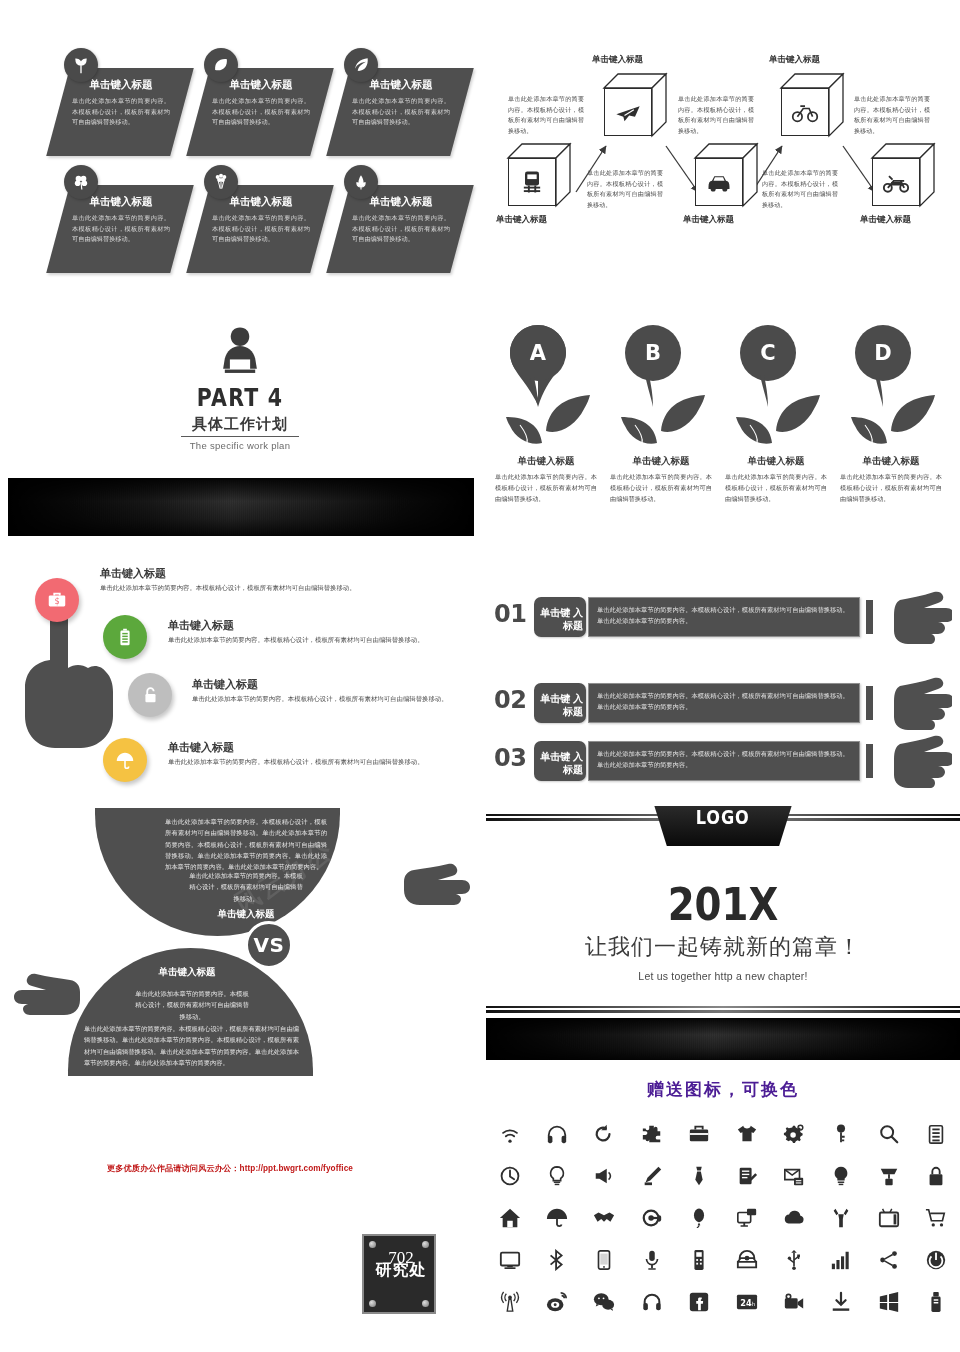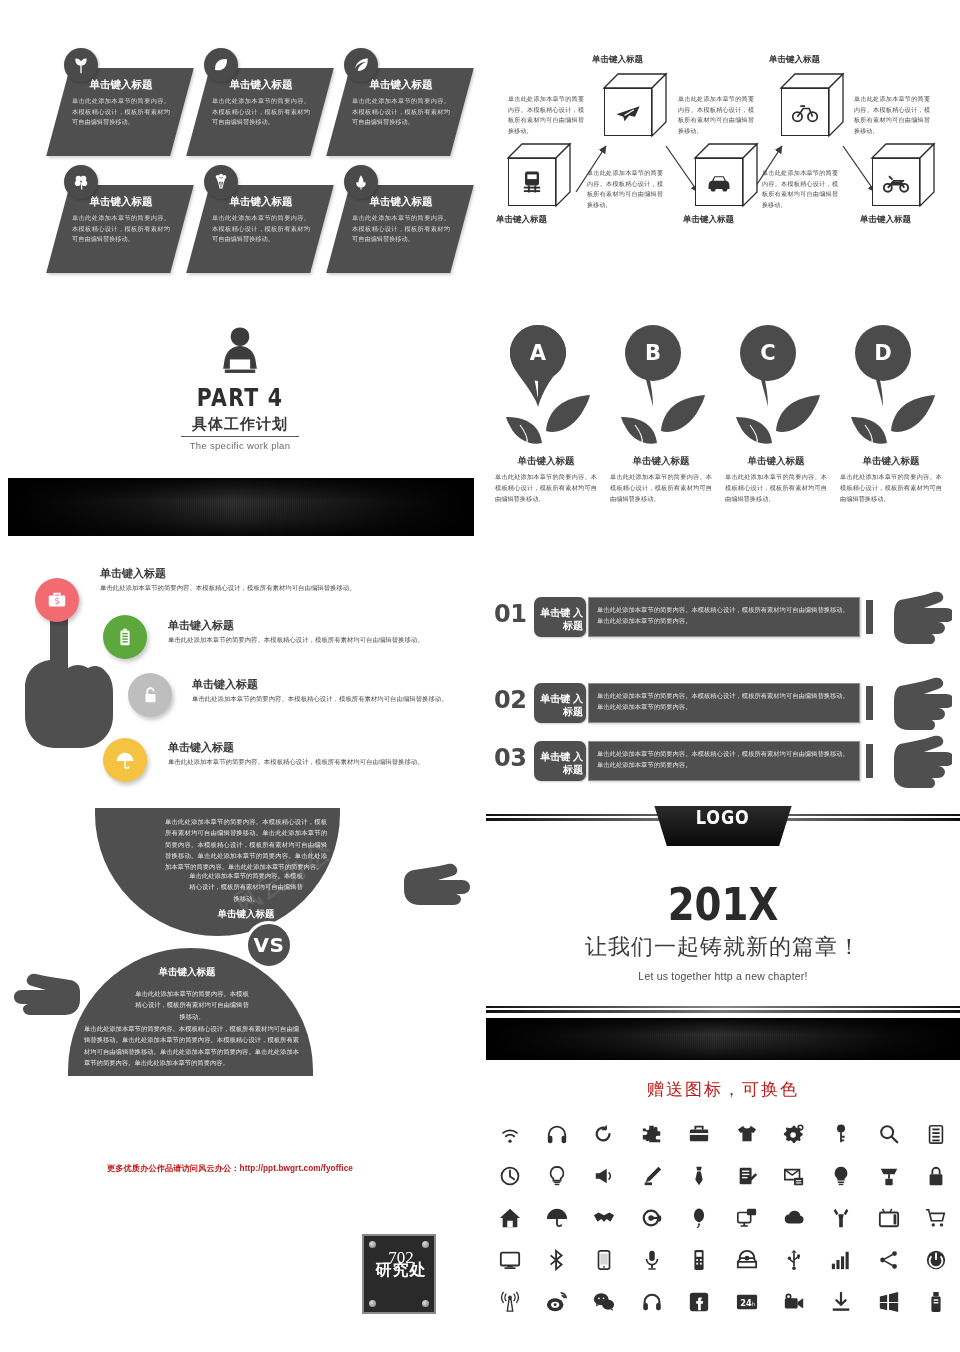--- a/index.html
+++ b/index.html
@@ -132,21 +132,21 @@
   .slogan-cn { position:absolute; left:0; top:126px; width:474px; text-align:center;
                font-size:22px; color:#3a3a3a; letter-spacing:1px; }
   .slogan-en { position:absolute; left:0; top:164px; width:474px; text-align:center;
                font-size:10.5px; color:#4a4a4a; letter-spacing:.2px; }
   .rule-bot { position:absolute; left:0; top:200px; width:474px; height:7px; }
   .rule-bot .l1 { position:absolute; left:0; top:0; width:474px; height:2.4px; background:linear-gradient(90deg,#111,#888,#111); }
   .rule-bot .l2 { position:absolute; left:0; top:4.2px; width:474px; height:2.4px; background:linear-gradient(90deg,#111,#777,#111); }
 
   
   #sec-icons { left:486px; top:1078px; width:474px; height:268px; }
-  .gal-title { width:474px; text-align:center; font-size:17px; color:#b91c1c; letter-spacing:2px; }
+  .gal-title { width:474px; text-align:center; font-size:17px; color:#4c1d95; letter-spacing:2px;font-weight:bold; }
   .gal-grid { margin-top:18px; display:grid; grid-template-columns:repeat(10,1fr); row-gap:12px; }
   .gal-cell { display:flex; align-items:center; justify-content:center; height:30px; }
   .gal-cell svg { width:22px; height:22px; fill:#2f2f2f; }
 
   
   .footer-link { position:absolute; left:80px; top:1163px; width:300px; text-align:center;
                  font-size:8.2px; font-weight:bold; color:#c01717; letter-spacing:.1px; white-space:nowrap; }
   .seal { position:absolute; left:362px; top:1234px; width:74px; height:80px;
           background:#2a2a2a; border:2px solid #8a8a8a; }
   .seal .sq { position:absolute; width:7px; height:7px; border-radius:50%;

